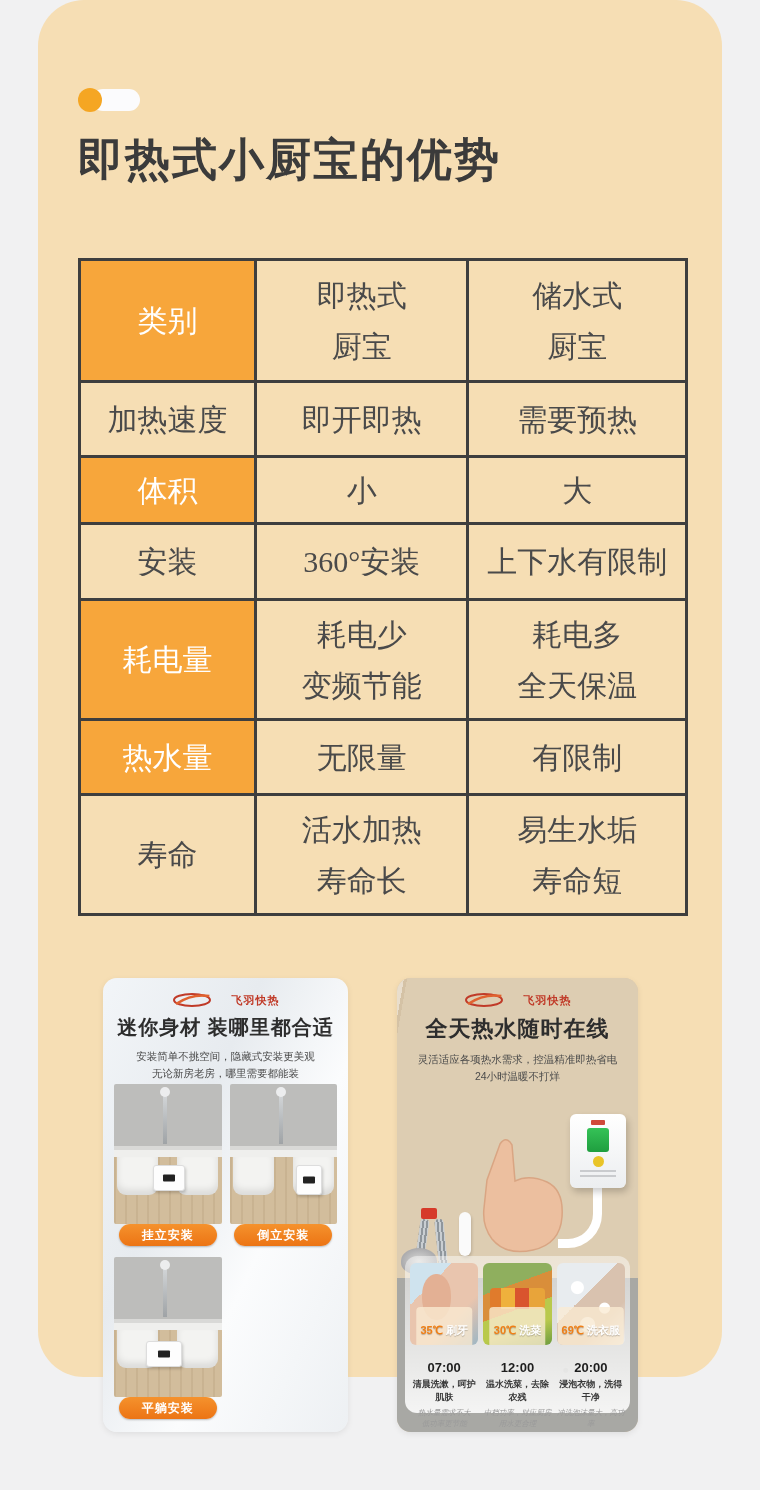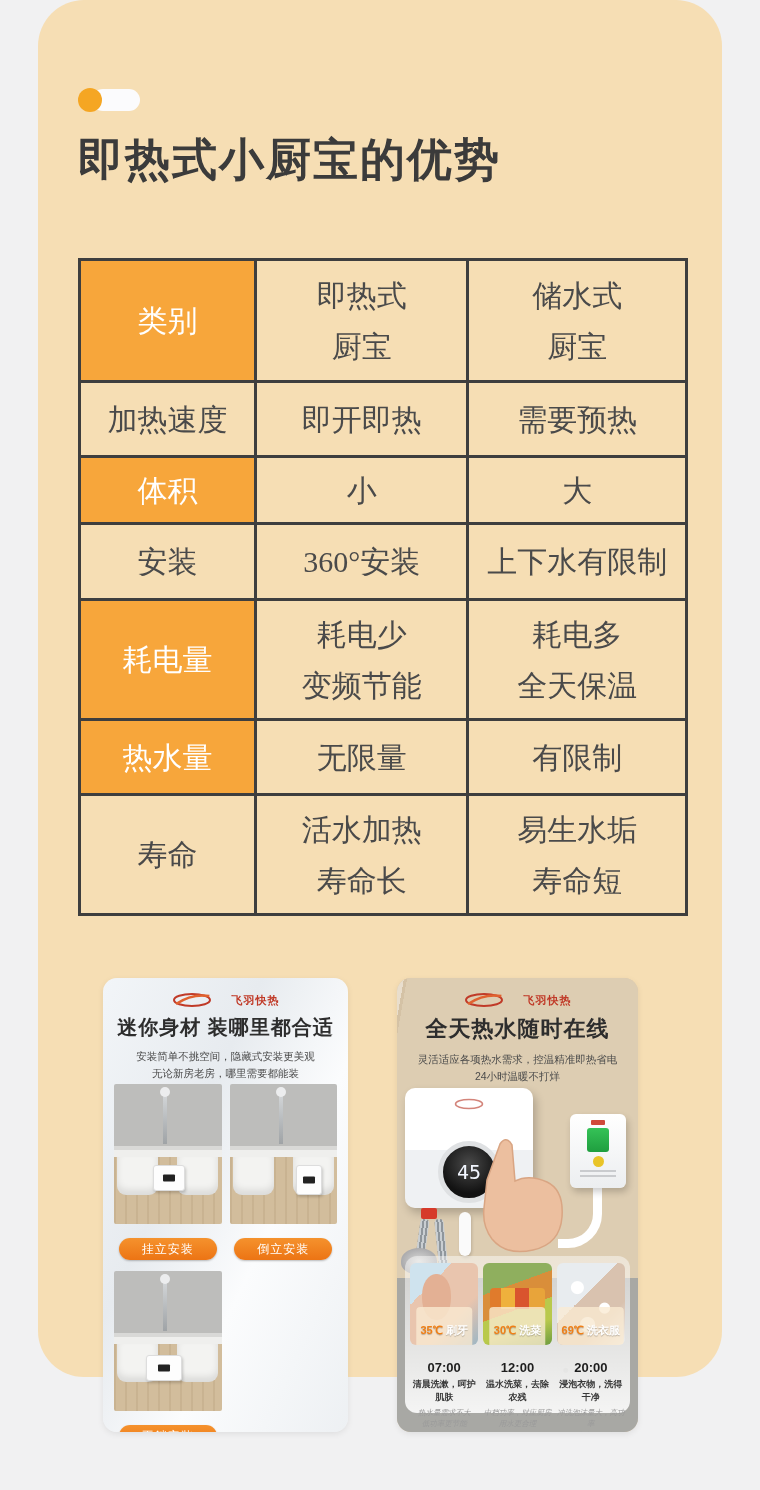--- a/index.html
+++ b/index.html
@@ -71,23 +71,23 @@
            border-radius:0 0 9px 9px; box-shadow:inset 0 -5px 7px rgba(0,0,0,.10); z-index:1; }
   .basin.bl { left:3%; } .basin.br { right:3%; }
   .dev { position:absolute; z-index:2; background:#FDFDFD; border:1px solid #DDD;
          border-radius:3px; box-shadow:1px 2px 3px rgba(0,0,0,.18); }
   .dev::after { content:""; position:absolute; left:50%; top:50%; transform:translate(-50%,-50%);
                 width:12px; height:7px; background:#222; border-radius:1px; }
   .cell:nth-child(1) .dev { left:36%; top:58%; width:32px; height:26px; }
   .cell:nth-child(2) .dev { right:14%; top:58%; width:26px; height:30px; }
   .cell:nth-child(3) .dev { left:30%; top:60%; width:36px; height:26px; }
   .cell:nth-child(4) .dev { right:8%; top:70%; width:38px; height:18px; }
-  .pill-label { width:98px; height:22px; margin:14px auto 11px;
+  .pill-label { width:98px; height:22px; margin:0 auto 11px;
     background:linear-gradient(#F5922D,#EC7414); border-radius:11px; color:#FFF; font-size:12px;
-    font-weight:normal; display:flex; align-items:center; justify-content:center;
+    font-weight:bold; display:flex; align-items:center; justify-content:center;
     box-shadow:0 1px 2px rgba(0,0,0,.25); letter-spacing:1px; }
 
   
   .scene { position:absolute; left:0; top:102px; width:100%; height:176px; }
   .heater { position:absolute; left:8px; top:8px; width:128px; height:120px;
     background:linear-gradient(180deg,#FFFFFF 0 52%,#EFF1F3 52% 100%);
     border-radius:10px; box-shadow:3px 5px 10px rgba(0,0,0,.22); }
   .heater .hbrand { display:flex; justify-content:center; padding-top:10px; opacity:.8; }
   .heater .hbrand svg { width:30px; height:12px; }
   .dial { position:absolute; left:50%; bottom:5px; transform:translateX(-50%);
@@ -256,30 +256,20 @@
         <path d="M6 18 Q30 2 56 6" stroke="#E0622F" stroke-width="4" fill="none"></path>
       </svg>
       <span class="bname">飞羽快热</span>
     </div>
     <div class="promo-title">全天热水随时在线</div>
     <div class="promo-sub">灵活适应各项热水需求，控温精准即热省电
 24小时温暖不打烊</div>
 
     <div class="scene">
       <div class="pipe-curve"></div>
-      <div class="heater">
-        <div class="hbrand">
-          <svg viewBox="0 0 60 24">
-            <ellipse cx="30" cy="12" rx="27" ry="9" fill="none" stroke="#C9665A" stroke-width="3"></ellipse>
-          </svg>
-        </div>
-        <div class="dial">
-          <span>45</span>
-        </div>
-      </div>
       <div class="cap-red"></div>
       <div class="cap-blue"></div>
       <div class="hose h1"></div>
       <div class="hose h2"></div>
       <div class="white-pipe"></div>
       <div class="valve"></div>
       <div class="wallbox">
         <div class="red-tab"></div>
         <div class="green-btn"></div>
         <div class="yellow-dot"></div>

